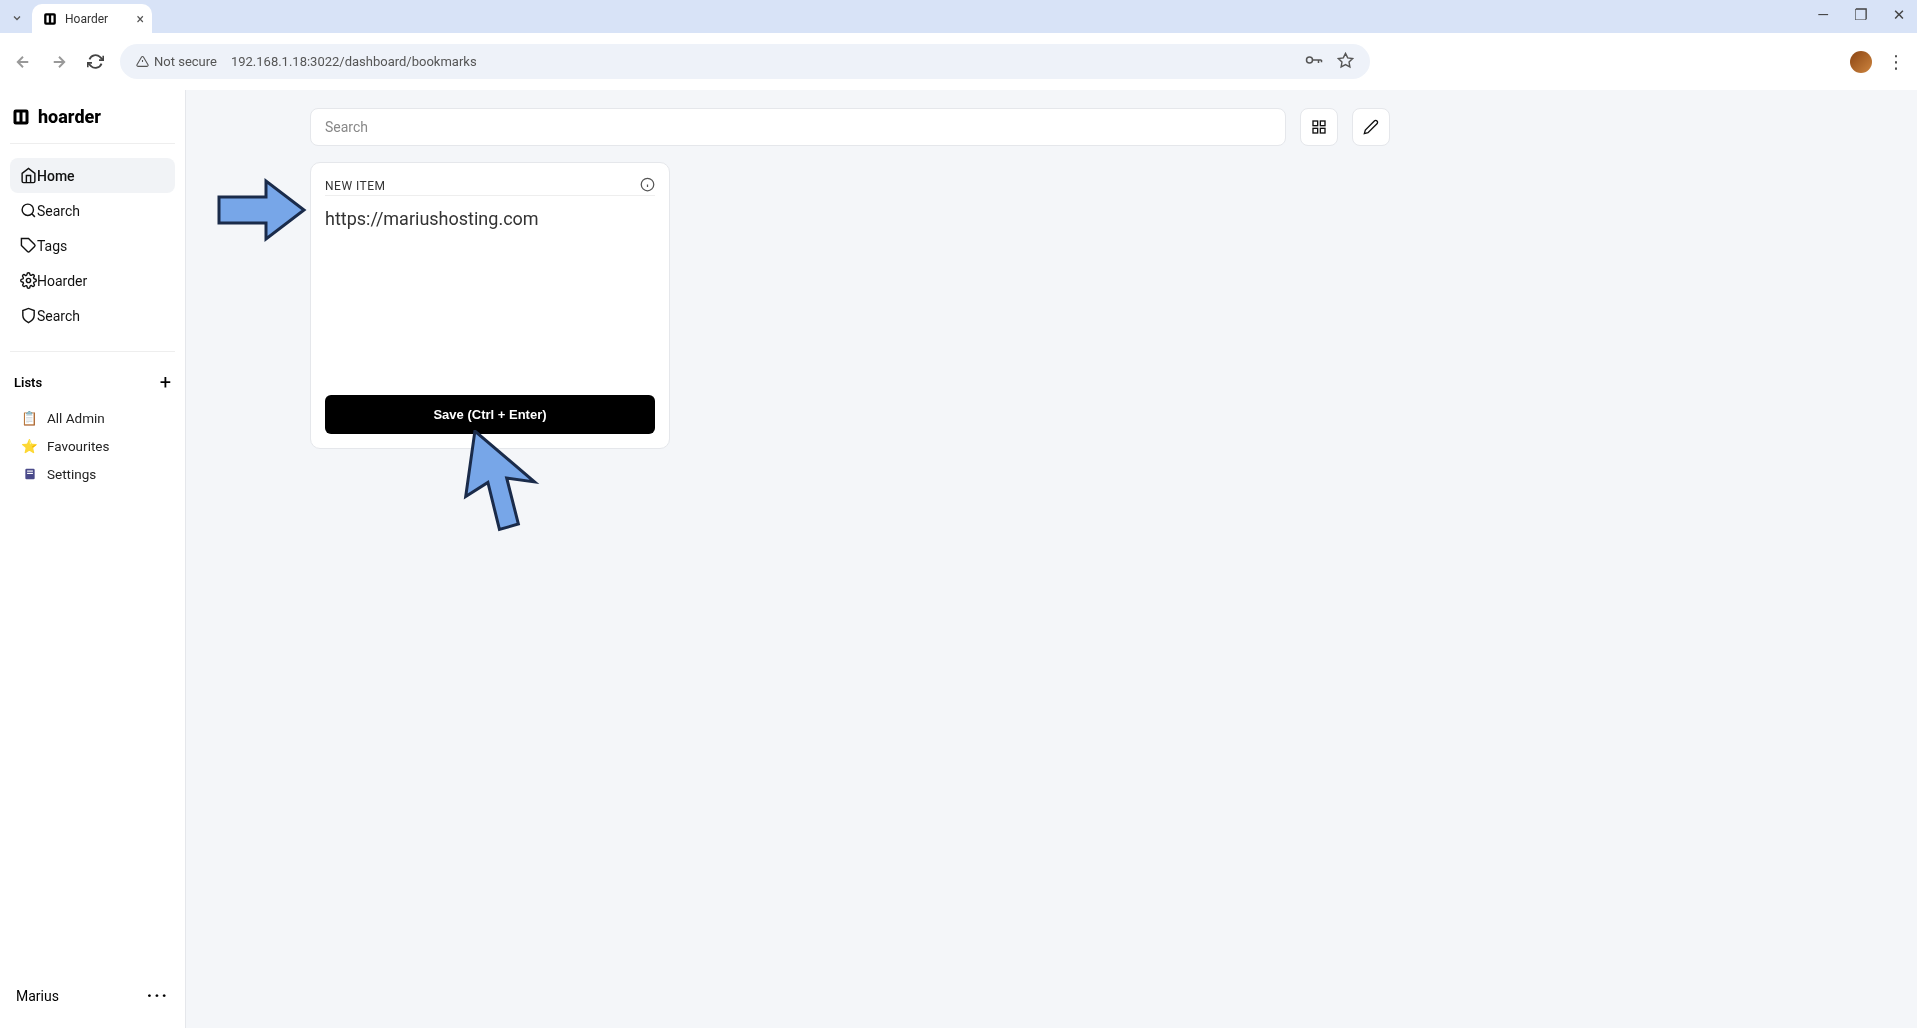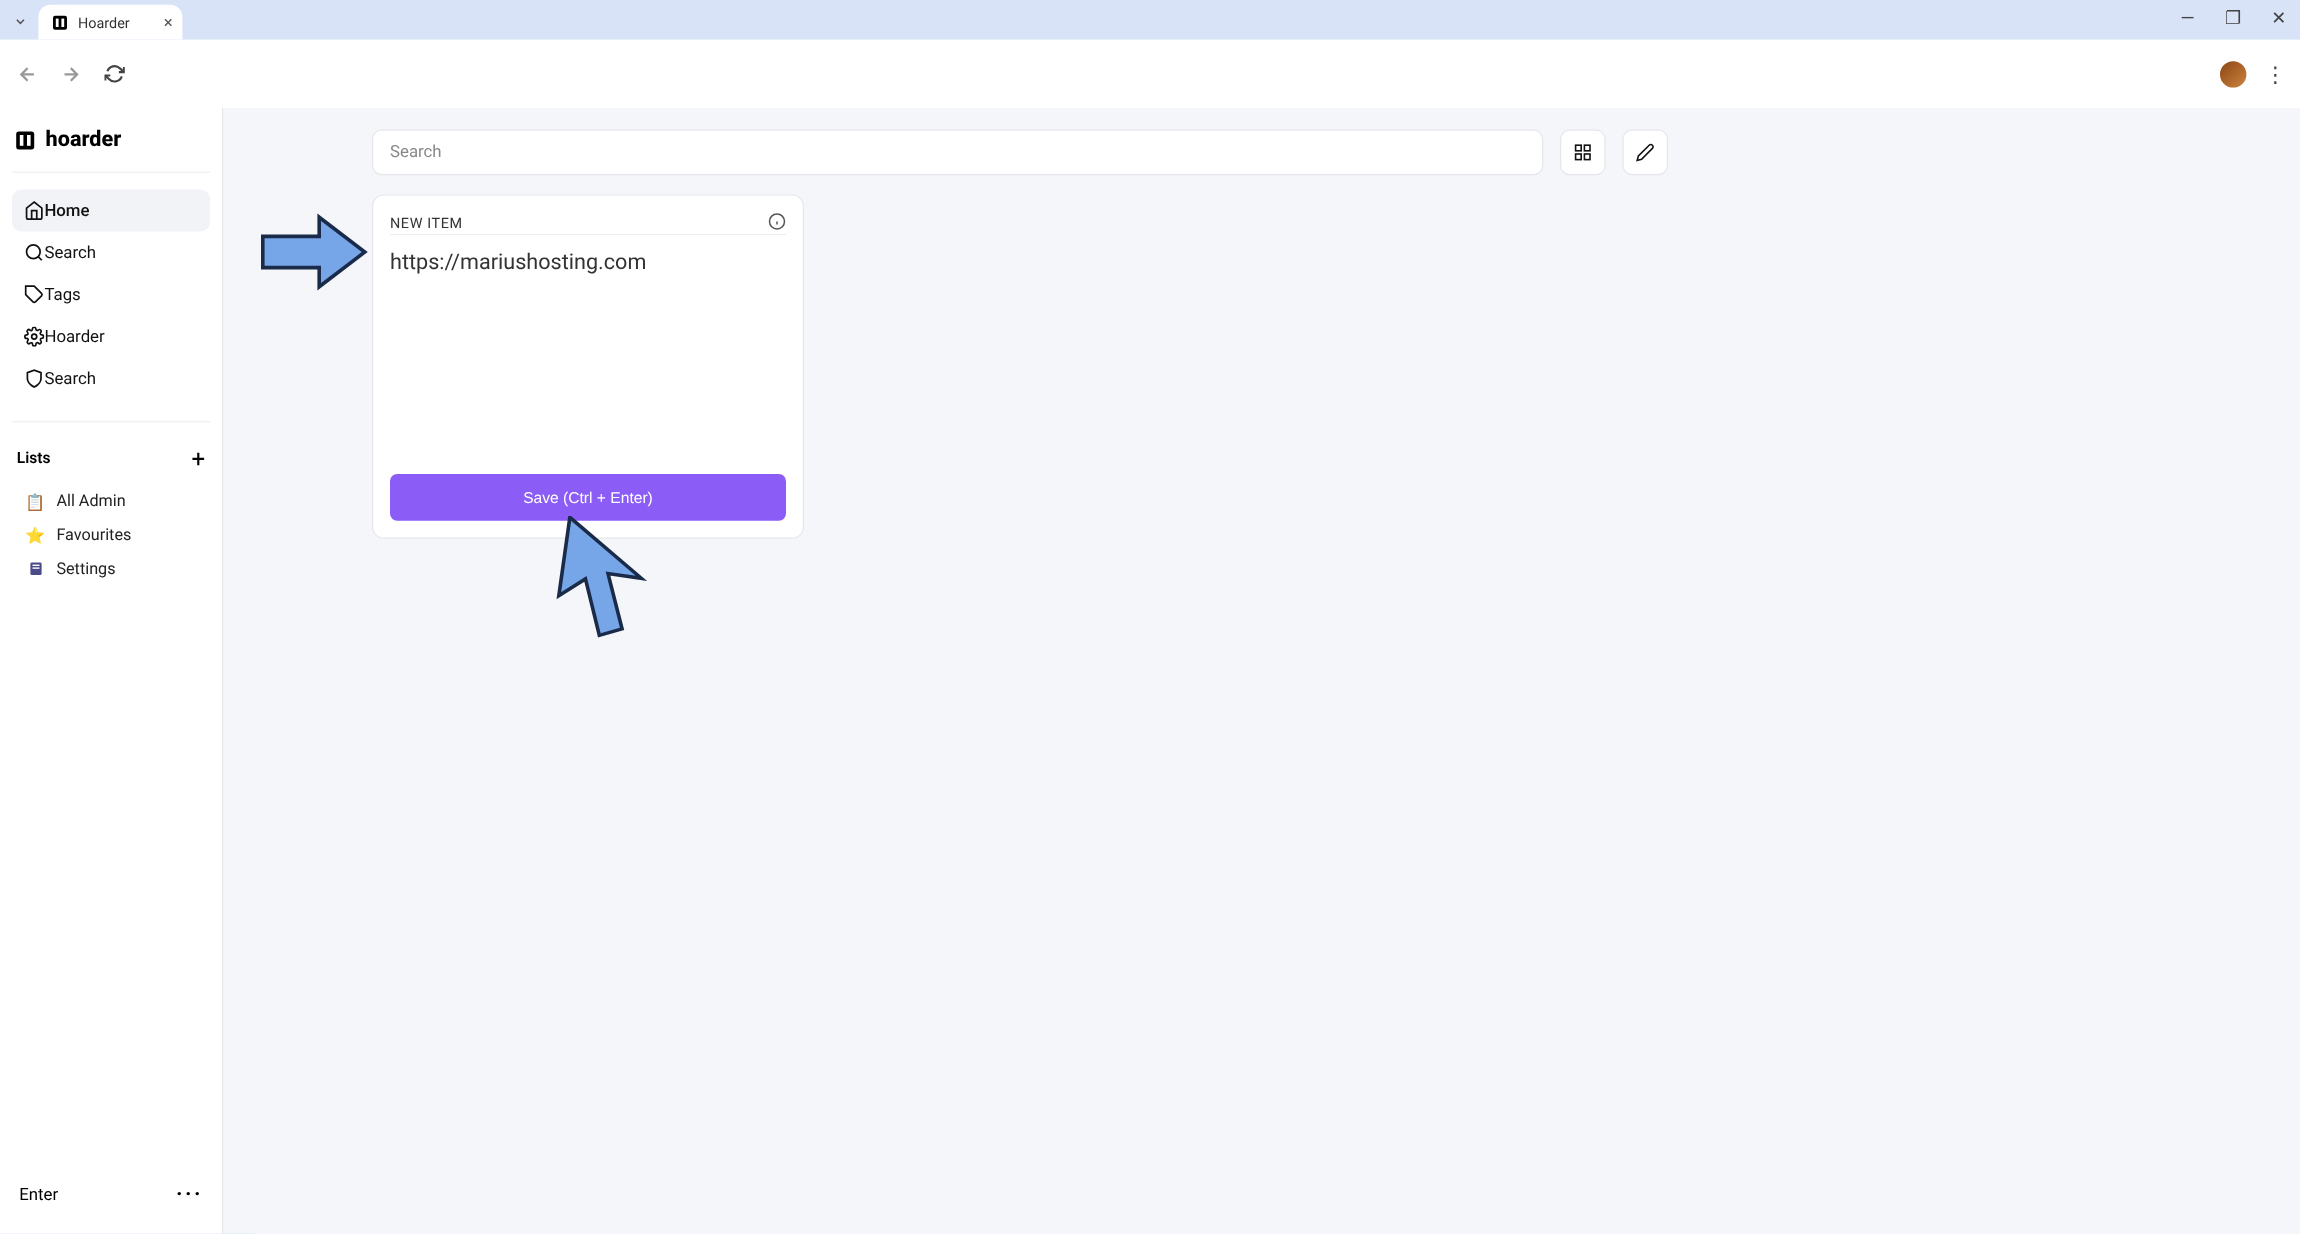--- a/index.html
+++ b/index.html
@@ -297,27 +297,27 @@
       outline: none;
       font-size: 18px;
       color: #333;
       padding: 12px 0;
       resize: none;
       height: 195px;
       font-family: inherit;
     }
     .save-btn {
       width: 100%;
-      background: #8b5cf6;
+      background: #000000;
       color: #fff;
       border: none;
       border-radius: 6px;
       padding: 12px;
       font-size: 13px;
-      font-weight: 400;
+      font-weight: 700;
       cursor: pointer;
     }
     
     .arrow-right {
       position: absolute;
       left: 28px;
       top: 85px;
     }
     .arrow-up-cursor {
       position: absolute;
@@ -361,20 +361,42 @@
     <div class="nav-btn">
       <svg width="18" height="18" viewBox="0 0 24 24" fill="none" stroke="currentColor" stroke-width="2.5">
           <path d="M5 12h14M12 5l7 7-7 7"></path>
         </svg>
     </div>
     <div class="nav-btn enabled">
       <svg width="17" height="17" viewBox="0 0 24 24" fill="none" stroke="currentColor" stroke-width="2.5">
           <path d="M23 4v6h-6M1 20v-6h6"></path>
           <path d="M3.51 9a9 9 0 0114.85-3.36L23 10M1 14l4.64 4.36A9 9 0 0020.49 15"></path>
         </svg>
+    </div>
+    <div class="address-bar">
+      <div class="security">
+        <svg width="13" height="13" viewBox="0 0 24 24" fill="none" stroke="#555" stroke-width="2">
+            <path d="M10.29 3.86L1.82 18a2 2 0 001.71 3h16.94a2 2 0 001.71-3L13.71 3.86a2 2 0 00-3.42 0zM12 9v4M12 17h.01"></path>
+          </svg>
+        <span>Not secure</span>
+      </div>
+      <span class="url">192.168.1.18:3022/dashboard/bookmarks</span>
+      <div class="address-bar-icons">
+        <span>
+          <svg width="18" height="14" viewBox="0 0 24 18" fill="none" stroke="#555" stroke-width="2">
+              <circle cx="6" cy="9" r="4"></circle>
+              <path d="M10 9h12M18 9v4M22 9v3"></path>
+            </svg>
+        </span>
+        <span>
+          <svg width="17" height="17" viewBox="0 0 24 24" fill="none" stroke="#555" stroke-width="2">
+              <polygon points="12 2 15.09 8.26 22 9.27 17 14.14 18.18 21.02 12 17.77 5.82 21.02 7 14.14 2 9.27 8.91 8.26 12 2"></polygon>
+            </svg>
+        </span>
+      </div>
     </div>
     <div class="chrome-right">
       <div class="avatar"></div>
       <div class="kebab">⋮</div>
     </div>
   </div>
 </div>
 
 <div class="app">
   <div class="sidebar">
@@ -443,21 +465,21 @@
               <rect x="4" y="3" width="16" height="18" rx="2"></rect>
               <rect x="7" y="6" width="10" height="2" fill="#fff"></rect>
               <rect x="7" y="10" width="10" height="2" fill="#fff"></rect>
             </svg>
         </span>
         <span>Settings</span>
       </div>
     </div>
 
     <div class="sidebar-footer">
-      <span>Enter</span>
+      <span>Marius</span>
       <span class="more">···</span>
     </div>
   </div>
 
   <div class="main">
     <div class="top-row">
       <div class="search-box">
         <span>Search</span>
       </div>
       <div class="icon-btn">

